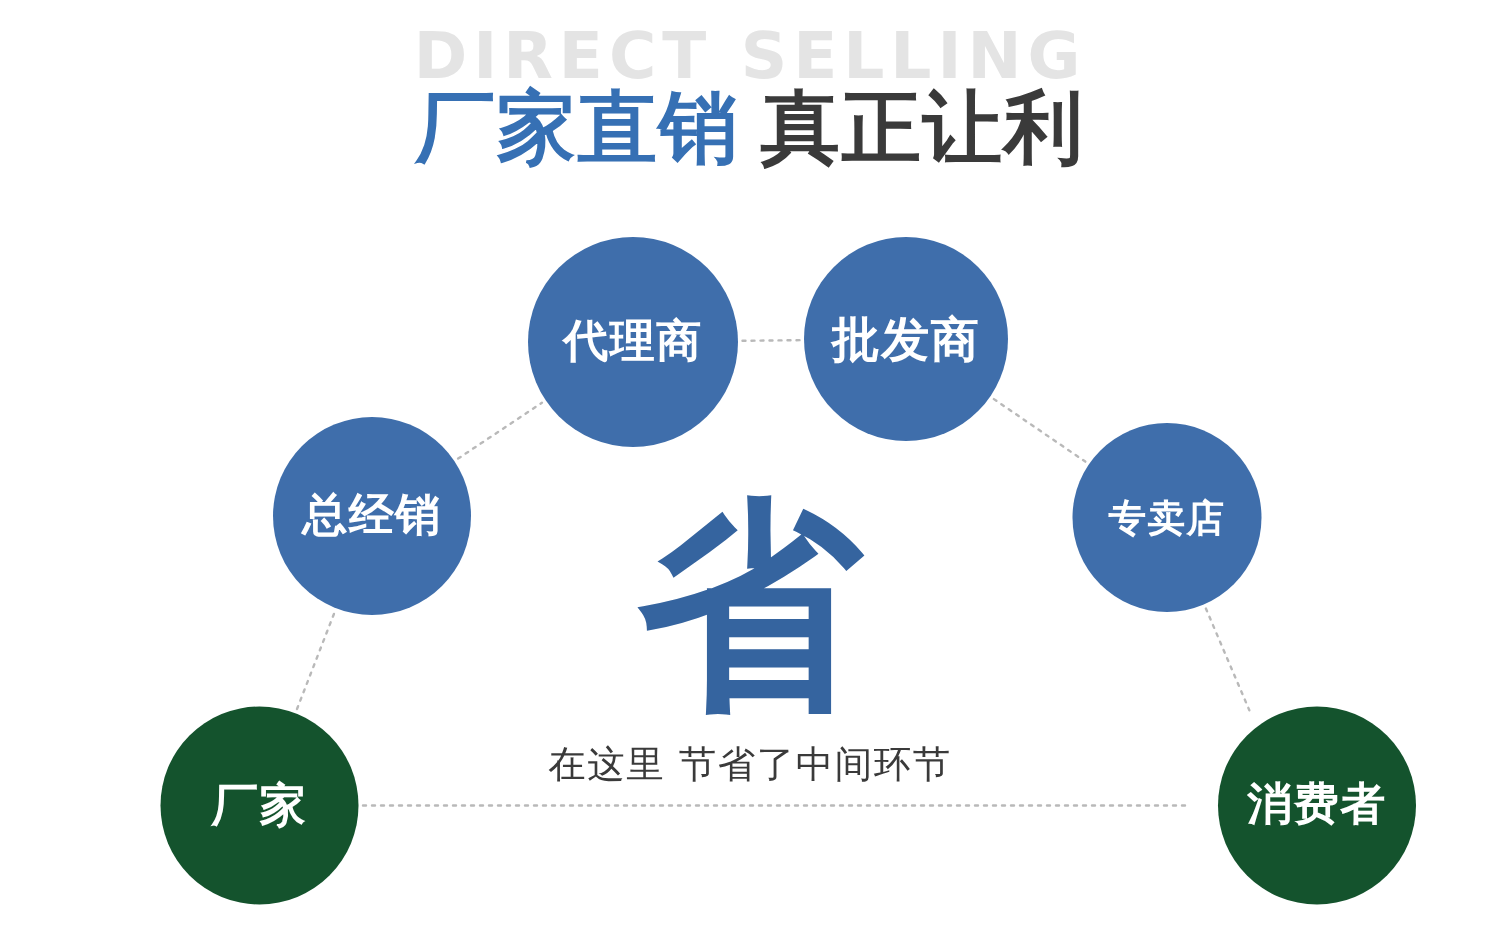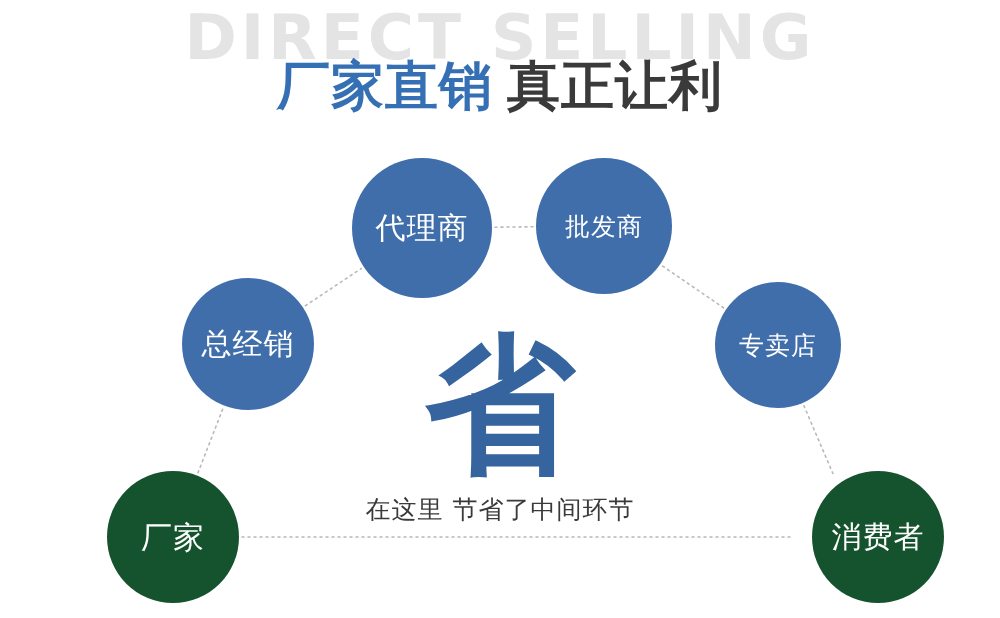--- a/index.html
+++ b/index.html
@@ -18,21 +18,21 @@
     overflow: hidden;
   }
 
   
   #watermark {
     position: absolute;
     left: 0;
     top: 2px;
     width: 1000px;
     text-align: center;
-    font-size: 63px;
+    font-size: 43px;
     font-weight: bold;
     letter-spacing: 4px;
     color: #e4e4e4;
     line-height: 72px;
     white-space: nowrap;
     user-select: none;
   }
   #title {
     position: absolute;
     left: 0;
@@ -58,21 +58,21 @@
   }
 
   
   .node {
     position: absolute;
     border-radius: 50%;
     display: flex;
     align-items: center;
     justify-content: center;
     color: #ffffff;
-    font-weight: normal;
+    font-weight: bold;
     letter-spacing: 1px;
     text-align: center;
     line-height: 1;
     box-sizing: border-box;
   }
   .node.blue { background: #3f6eab; }
   .node.dark { background: #14532d; }
 
   
   #center-glyph {
@@ -125,21 +125,21 @@
       <div class="node dark" style="left: 107px; top: 471px; width: 132px; height: 132px;">
         <span style="font-size: 31px;">厂家</span>
       </div>
       <div class="node blue" style="left: 182px; top: 278px; width: 132px; height: 132px;">
         <span style="font-size: 30px;">总经销</span>
       </div>
       <div class="node blue" style="left: 352px; top: 158px; width: 140px; height: 140px;">
         <span style="font-size: 30px;">代理商</span>
       </div>
       <div class="node blue" style="left: 536px; top: 158px; width: 136px; height: 136px;">
-        <span style="font-size: 25px;">批发商</span>
+        <span style="font-size: 32px;">批发商</span>
       </div>
       <div class="node blue" style="left: 715px; top: 282px; width: 126px; height: 126px;">
         <span style="font-size: 25px;">专卖店</span>
       </div>
       <div class="node dark" style="left: 812px; top: 471px; width: 132px; height: 132px;">
         <span style="font-size: 30px;">消费者</span>
       </div>
     </div>
 
   <div id="center-glyph">省</div>

